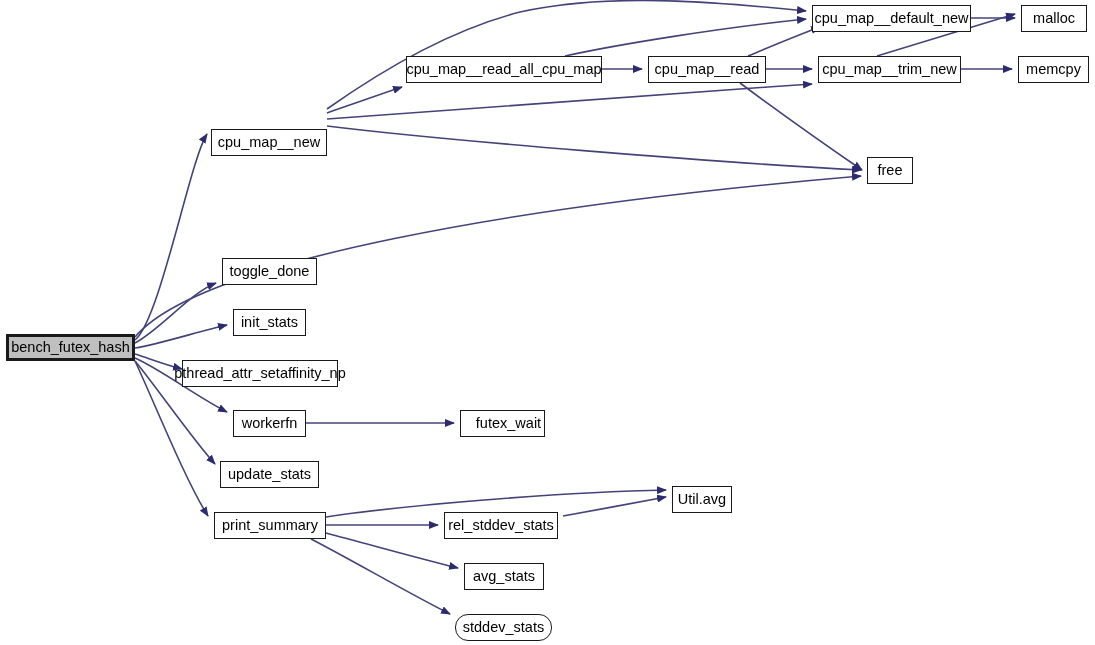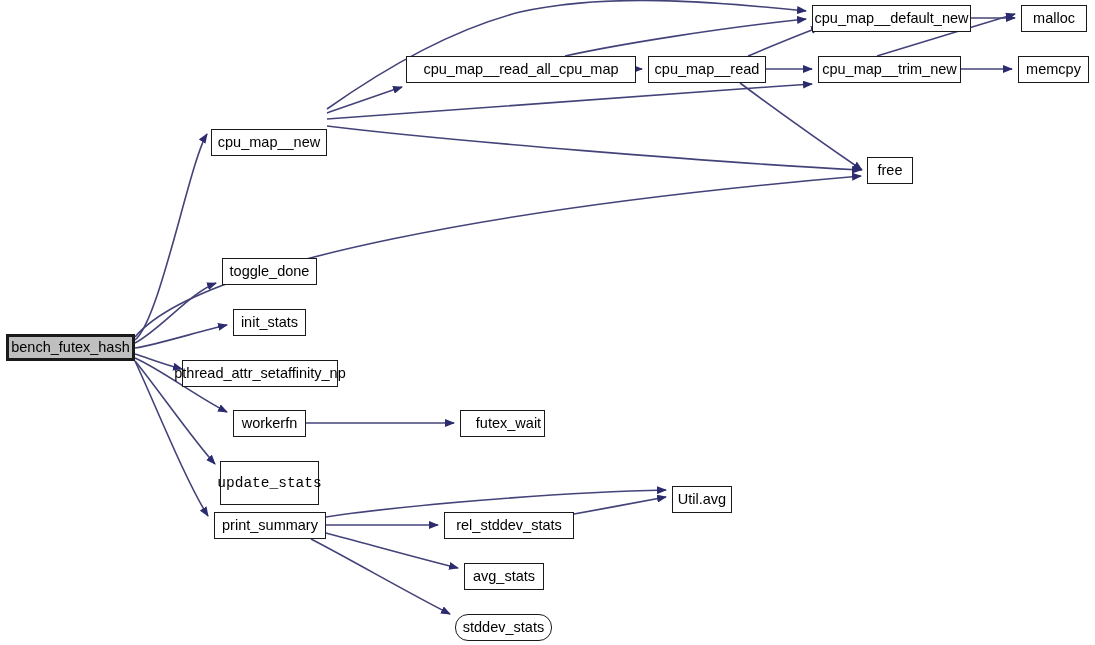--- a/index.html
+++ b/index.html
@@ -72,21 +72,21 @@
       </g>
   </svg>
 
   <div id="node-layer">
       <div class="node root" style="left: 6px; top: 334px; width: 129px; height: 27px; background: rgb(191, 191, 191); border-color: rgb(26, 26, 26); color: rgb(0, 0, 0);">
         <span class="lbl">bench_futex_hash</span>
       </div>
       <div class="node" style="left: 211px; top: 107px; width: 116px; height: 27px; background: rgb(255, 255, 255); border-color: rgb(26, 26, 26); color: rgb(0, 0, 0); margin-top: 22px;">
         <span class="lbl">cpu_map__new</span>
       </div>
-      <div class="node" style="left: 406px; top: 56px; width: 230px; height: 27px; background: rgb(255, 255, 255); border-color: rgb(26, 26, 26); color: rgb(0, 0, 0);">
+      <div class="node" style="left: 406px; top: 56px; width: 196px; height: 27px; background: rgb(255, 255, 255); border-color: rgb(26, 26, 26); color: rgb(0, 0, 0);">
         <span class="lbl">cpu_map__read_all_cpu_map</span>
       </div>
       <div class="node" style="left: 648px; top: 56px; width: 118px; height: 27px; background: rgb(255, 255, 255); border-color: rgb(26, 26, 26); color: rgb(0, 0, 0);">
         <span class="lbl">cpu_map__read</span>
       </div>
       <div class="node" style="left: 812px; top: 5px; width: 159px; height: 27px; background: rgb(255, 255, 255); border-color: rgb(26, 26, 26); color: rgb(0, 0, 0);">
         <span class="lbl">cpu_map__default_new</span>
       </div>
       <div class="node" style="left: 818px; top: 56px; width: 143px; height: 27px; background: rgb(255, 255, 255); border-color: rgb(26, 26, 26); color: rgb(0, 0, 0);">
         <span class="lbl">cpu_map__trim_new</span>
@@ -108,27 +108,27 @@
       </div>
       <div class="node" style="left: 182px; top: 360px; width: 156px; height: 27px; background: rgb(255, 255, 255); border-color: rgb(26, 26, 26); color: rgb(0, 0, 0);">
         <span class="lbl">pthread_attr_setaffinity_np</span>
       </div>
       <div class="node" style="left: 233px; top: 410px; width: 73px; height: 27px; background: rgb(255, 255, 255); border-color: rgb(26, 26, 26); color: rgb(0, 0, 0);">
         <span class="lbl">workerfn</span>
       </div>
       <div class="node" style="left: 460px; top: 410px; width: 85px; height: 27px; background: rgb(255, 255, 255); border-color: rgb(26, 26, 26); color: rgb(0, 0, 0); padding-left: 12px;">
         <span class="lbl">futex_wait</span>
       </div>
-      <div class="node" style="left: 220px; top: 461px; width: 99px; height: 44px; background: rgb(255, 255, 255); border-color: rgb(26, 26, 26); color: rgb(0, 0, 0); font-family: Liberation Mono, monospace;">
+      <div class="node" style="left: 220px; top: 461px; width: 99px; height: 27px; background: rgb(255, 255, 255); border-color: rgb(26, 26, 26); color: rgb(0, 0, 0);">
         <span class="lbl">update_stats</span>
       </div>
       <div class="node" style="left: 214px; top: 512px; width: 112px; height: 27px; background: rgb(255, 255, 255); border-color: rgb(26, 26, 26); color: rgb(0, 0, 0);">
         <span class="lbl">print_summary</span>
       </div>
-      <div class="node" style="left: 444px; top: 512px; width: 130px; height: 27px; background: rgb(255, 255, 255); border-color: rgb(26, 26, 26); color: rgb(0, 0, 0);">
+      <div class="node" style="left: 444px; top: 512px; width: 114px; height: 27px; background: rgb(255, 255, 255); border-color: rgb(26, 26, 26); color: rgb(0, 0, 0);">
         <span class="lbl">rel_stddev_stats</span>
       </div>
       <div class="node" style="left: 672px; top: 486px; width: 60px; height: 27px; background: rgb(255, 255, 255); border-color: rgb(26, 26, 26); color: rgb(0, 0, 0);">
         <span class="lbl">Util.avg</span>
       </div>
       <div class="node" style="left: 464px; top: 563px; width: 80px; height: 27px; background: rgb(255, 255, 255); border-color: rgb(26, 26, 26); color: rgb(0, 0, 0);">
         <span class="lbl">avg_stats</span>
       </div>
       <div class="node" style="left: 455px; top: 614px; width: 97px; height: 27px; background: rgb(255, 255, 255); border-color: rgb(26, 26, 26); color: rgb(0, 0, 0); border-radius: 13px;">
         <span class="lbl">stddev_stats</span>

